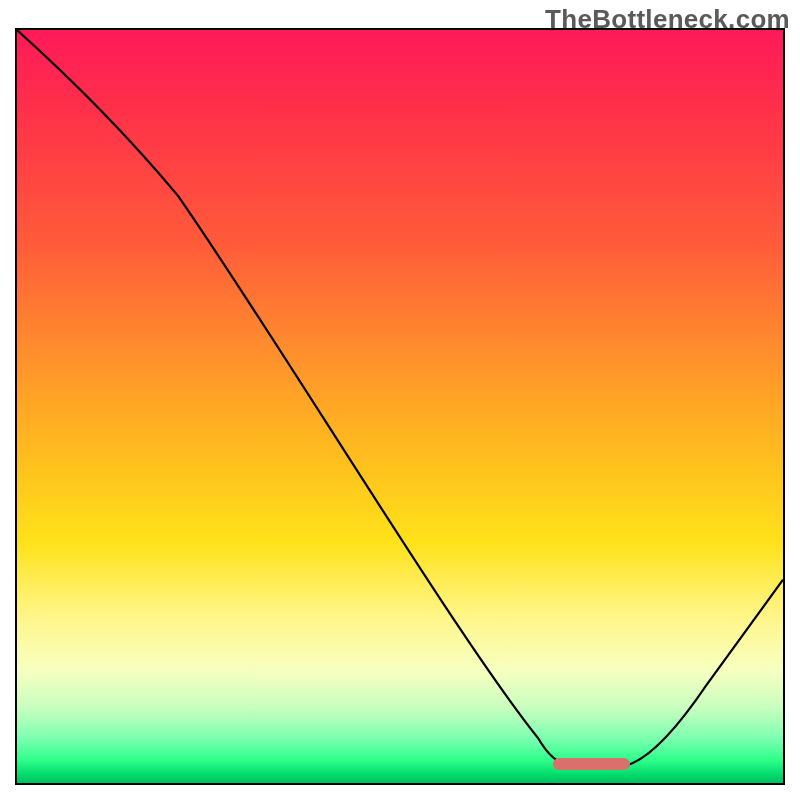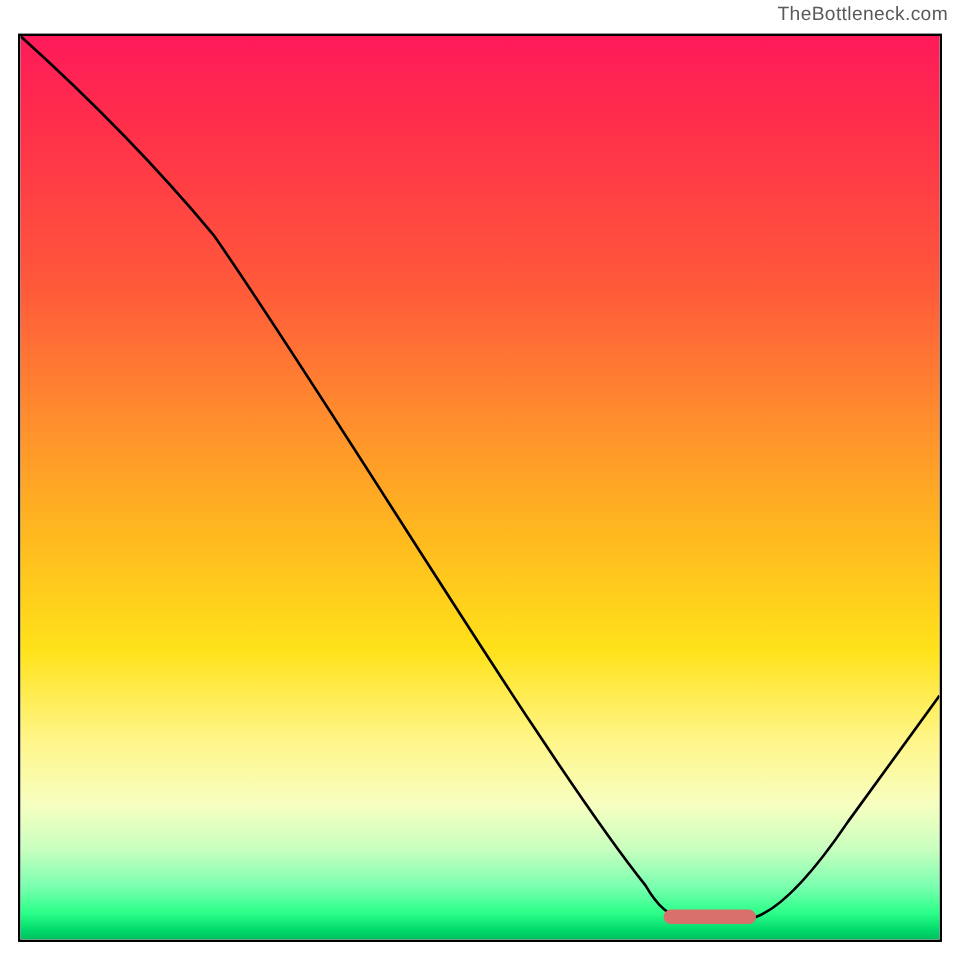--- a/index.html
+++ b/index.html
@@ -12,22 +12,22 @@
   }
   .wrap {
     position: relative;
     width: 800px;
     height: 800px;
   }
   .watermark {
     position: absolute;
     top: 4px;
     right: 10px;
-    font-size: 16px;
-    font-weight: 400;
+    font-size: 26px;
+    font-weight: 700;
     color: #5a5a5a;
     letter-spacing: 0.3px;
     z-index: 20;
   }
   .plot-frame {
     position: absolute;
     left: 15px;
     top: 28px;
     width: 770px;
     height: 757px;

